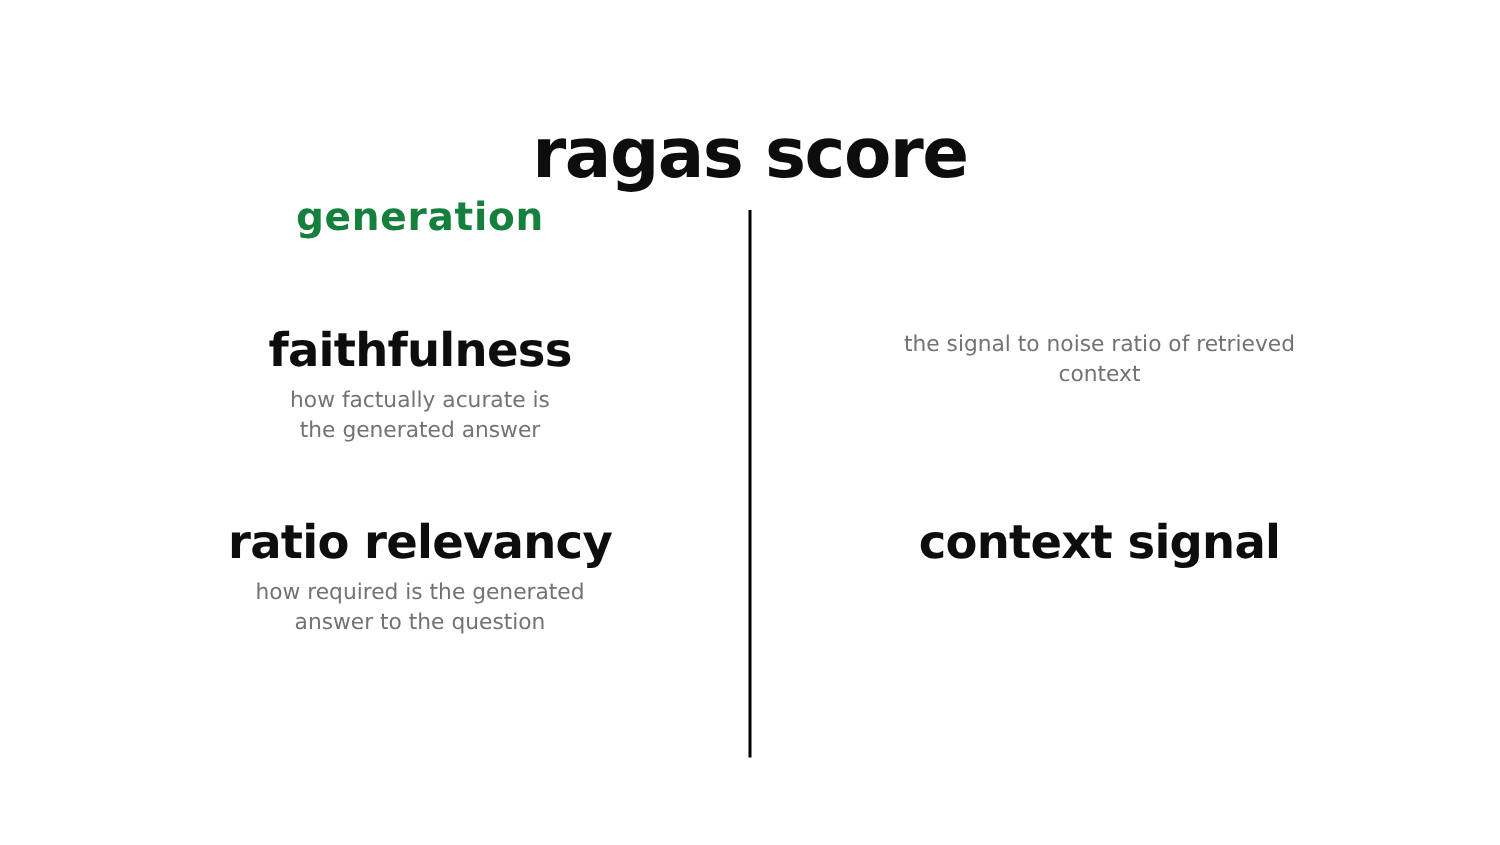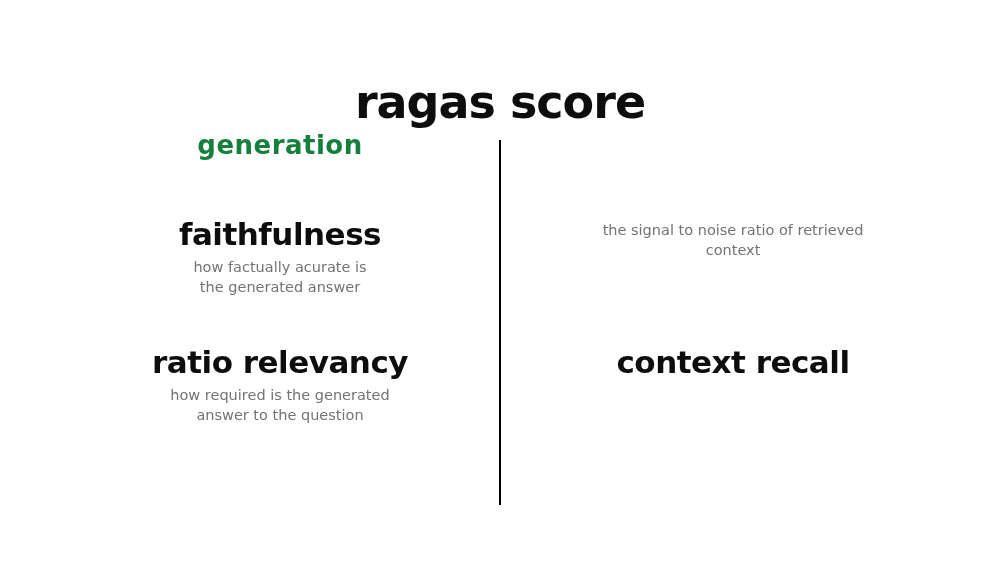--- a/index.html
+++ b/index.html
@@ -101,17 +101,17 @@
   </div>
 
   <div class="col col-right">
 
     <div class="metric metric-1">
       <div class="metric-desc">the signal to noise ratio of retrieved
 context</div>
     </div>
 
     <div class="metric metric-2">
-      <div class="metric-term">context recall</div>
+      <div class="metric-term">context signal</div>
     </div>
   </div>
 
 </div>
 
 </body></html>

